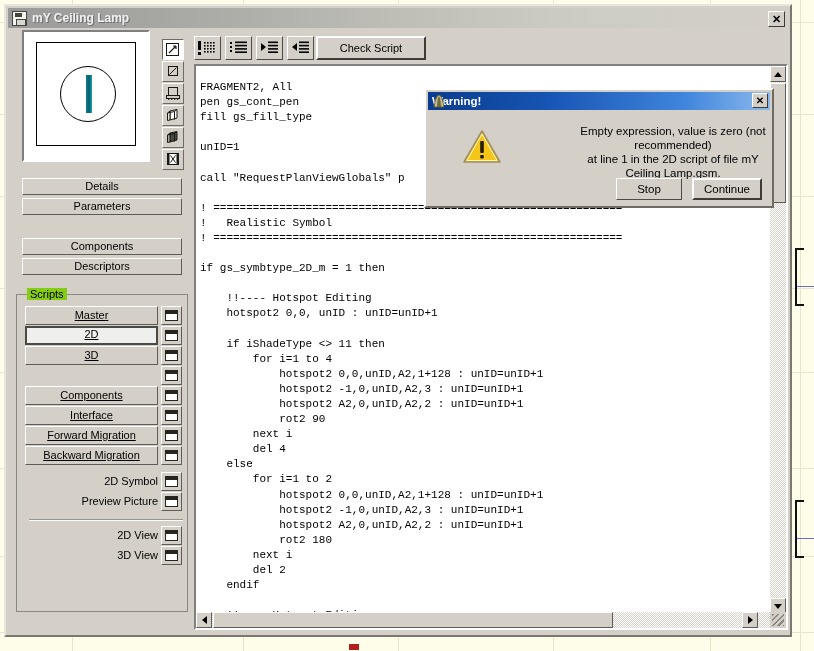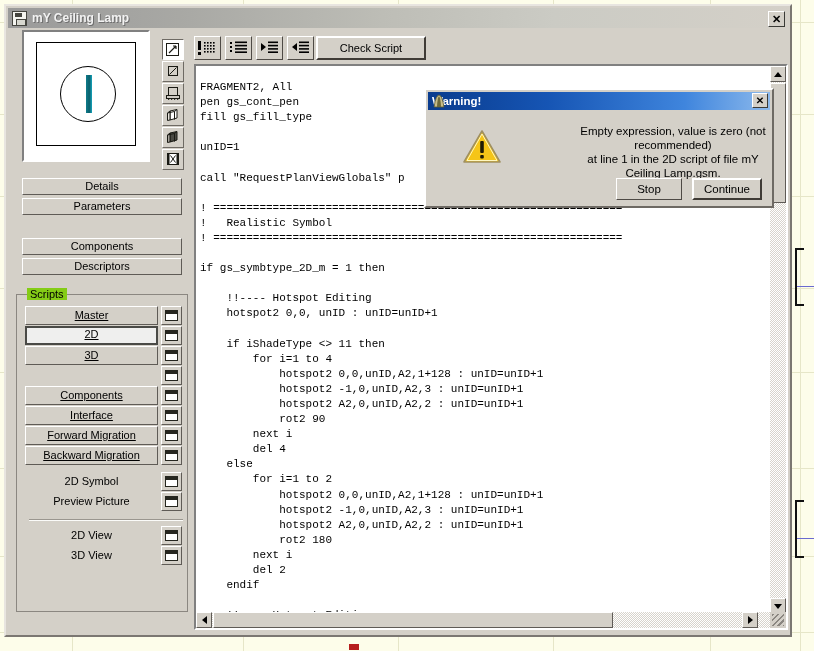--- a/index.html
+++ b/index.html
@@ -146,21 +146,21 @@
   .win-btn i:before{
     content:"";position:absolute;left:0;top:0;width:11px;height:3px;
     background:#26261f;
   }
   .grp-sep{
     position:absolute;left:12px;width:154px;height:1px;background:#9a968f;
   }
   .grp-sep:after{content:"";position:absolute;left:0;top:1px;width:154px;height:1px;background:#fbfbf9;}
   .plain-label{
     position:absolute;left:0;top:0;width:133px;height:19px;
-    font-size:11px;text-align:center;line-height:18px;color:#000;
+    font-size:11px;text-align:right;line-height:18px;color:#000;
   }
 
   
   #editor-frame{
     position:absolute;left:188px;top:58px;width:594px;height:566px;
     background:#ffffff;
     border:2px solid;border-color:#808080 #ffffff #ffffff #808080;
     box-sizing:border-box;
   }
   #code{

